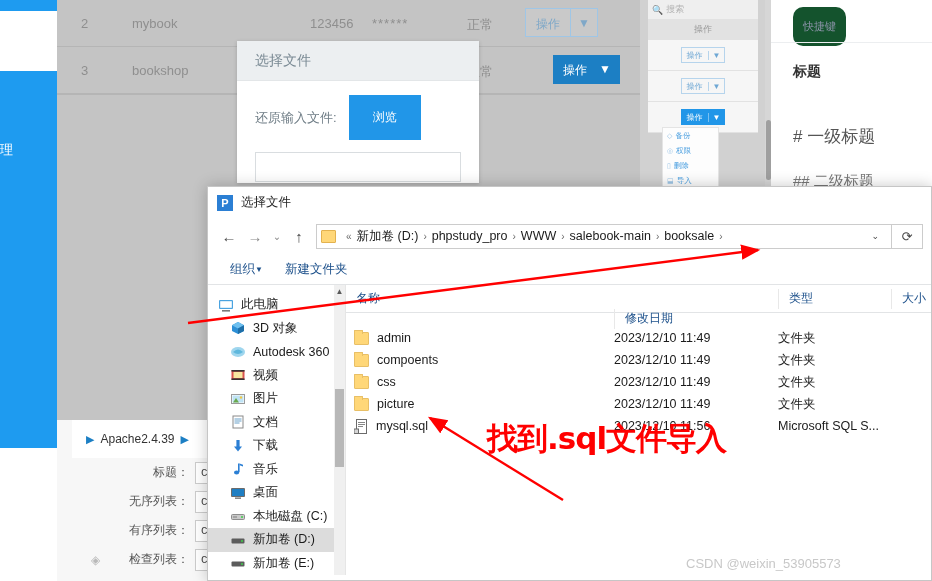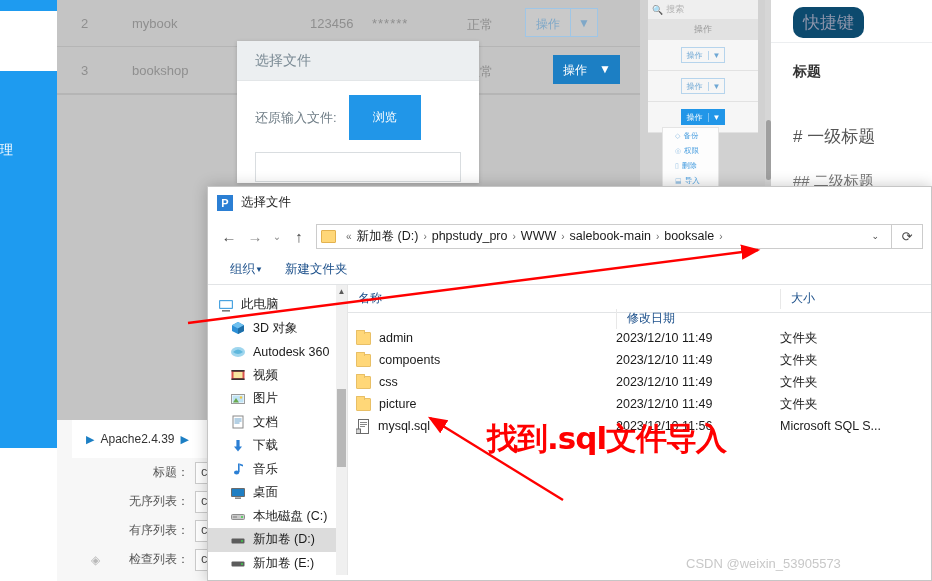--- a/index.html
+++ b/index.html
@@ -118,42 +118,42 @@
   .mini-btn.solid { background: #2196e8; border-color: #2196e8; color: #fff; }
   .mini-btn.solid .c { border-left-color: rgba(255,255,255,.4); }
 
   .mini-dropdown {
     position: absolute; left: 662px; top: 127px; width: 57px;
     background: #fdfdfd; border: 1px solid #e4e4e4;
     filter: blur(.5px);
   }
   .mini-dd-item {
     height: 15px; display: flex; align-items: center; gap: 3px;
-    padding-left: 12px; color: #4a9fe0; font-size: 7.5px;
+    padding-left: 4px; color: #4a9fe0; font-size: 7.5px;
   }
   .mini-dd-item .ic { color: #9fc6e6; font-size: 7px; }
 
   .bg-vert-strip {
     position: absolute; left: 765px; top: 0; width: 6px; height: 190px;
     background: #d6d6d6;
   }
   .bg-scroll-thumb {
     position: absolute; left: 766px; top: 120px; width: 5px; height: 60px;
     background: #9f9f9f; border-radius: 3px;
   }
 
   
   .md-panel {
     position: absolute; left: 771px; top: 0; width: 161px; height: 190px;
     background: #ffffff;
   }
   .md-tag {
     position: absolute; left: 22px; top: 7px;
-    background: #0c4a6e; color: #8e95ab; font-size: 17px;
-    padding: 4px 10px; border-radius: 10px;
+    background: #14532d; color: #8e95ab; font-size: 11px;
+    padding: 12px 10px; border-radius: 10px;
   }
   .md-divider { position: absolute; left: 0; top: 42px; width: 161px; height: 1px; background: #eceef0;}
   .md-h1 { position: absolute; left: 22px; top: 63px; color: #333; font-size: 14px; font-weight: bold;}
   .md-h2 { position: absolute; left: 22px; top: 125px; color: #555; font-size: 17px;}
   .md-h3 { position: absolute; left: 22px; top: 172px; color: #777; font-size: 15px;}
 
   
   .bg-white-strip {
     position: absolute; left: 57px; top: 420px; width: 583px; height: 161px;
     background: #f7f7f7;
@@ -609,20 +609,23 @@
       </div>
 
       <div class="win-files">
         <div class="fl-header">
           <div class="fl-th th-name">
             <span>名称</span>
           </div>
           <div class="fl-th th-date">
             <span>修改日期</span>
           </div>
+          <div class="fl-th th-type">
+            <span>类型</span>
+          </div>
           <div class="fl-th th-size">
             <span>大小</span>
           </div>
         </div>
 
         <div style="padding-top:14px;">
           <div class="fl-row">
             <span class="fl-name">
               <span class="ico-folder"></span>
               <span>admin</span>

